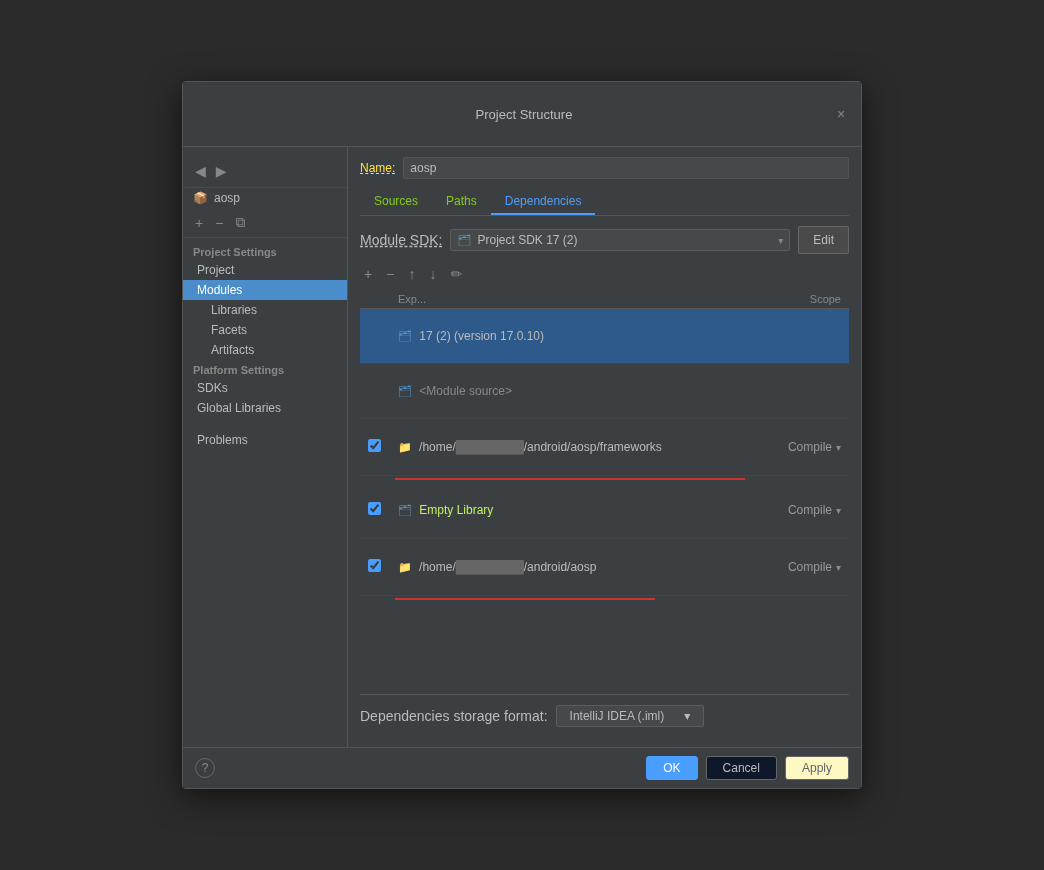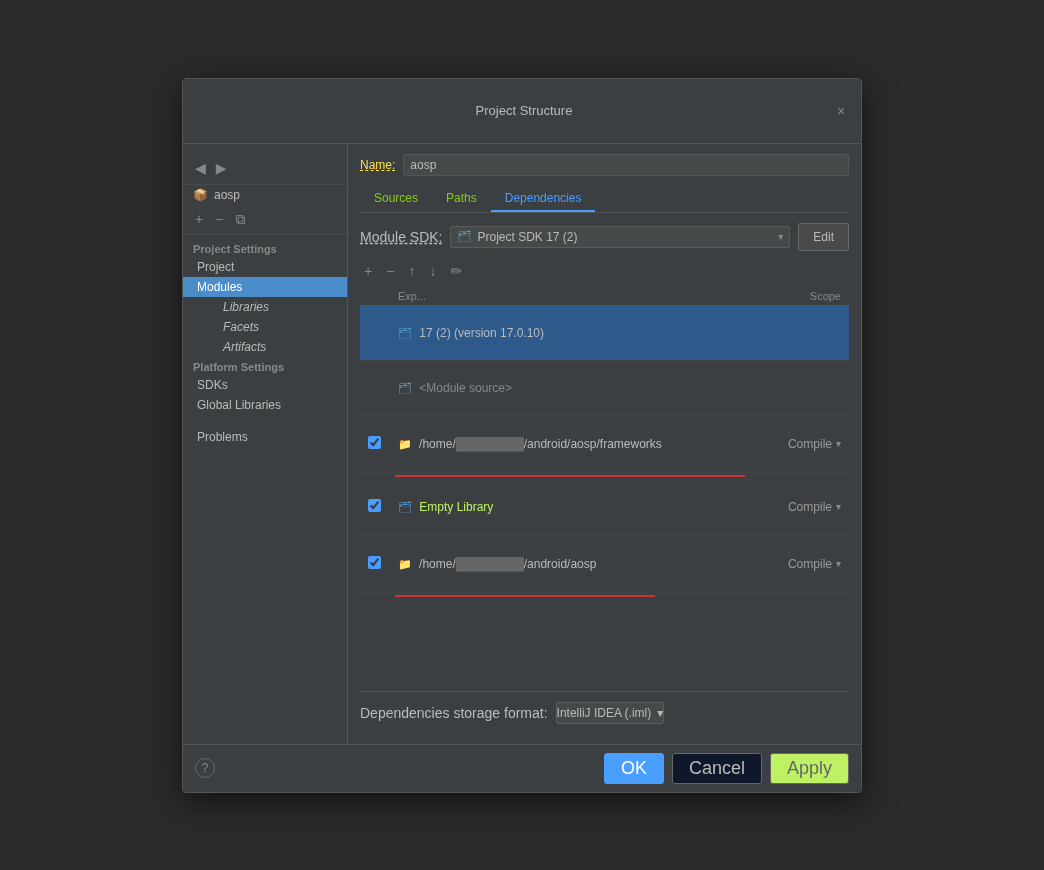--- a/index.html
+++ b/index.html
@@ -90,21 +90,21 @@
     .tree-item {
       padding: 3px 10px 3px 14px;
       cursor: pointer;
       color: #bbbbbb;
       font-size: 12px;
       display: flex;
       align-items: center;
       gap: 4px;
     }
     .tree-item.selected { background: #4a8dca; color: #fff; }
-    .tree-item.sub { padding-left: 40px; font-style: italic; }
+    .tree-item.sub { padding-left: 28px; }
     .module-item {
       padding: 3px 10px;
       display: flex;
       align-items: center;
       gap: 6px;
       cursor: pointer;
       font-size: 12px;
     }
     .module-item .icon { font-size: 12px; color: #888; }
     
@@ -260,26 +260,26 @@
       margin-top: auto;
     }
     .storage-label {
       font-size: 14px;
       color: #bbbbbb;
     }
     .storage-select {
       background: #45494a;
       border: 1px solid #5c5c5c;
       color: #bbbbbb;
-      padding: 3px 0;
-      font-size: 12px;
-      border-radius: 2px;
-      display: flex;
-      align-items: center;
-      gap: 6px;
+      padding: 3px 13px;
+      font-size: 12px;
+      border-radius: 2px;
+      display: flex;
+      align-items: center;
+      gap: 20px;
     }
     
     .dialog-footer {
       border-top: 1px solid #555;
       padding: 8px 12px;
       display: flex;
       justify-content: space-between;
       align-items: center;
       background: #3c3f41;
     }
@@ -293,36 +293,36 @@
       background: none;
       color: #888;
       font-size: 12px;
       cursor: pointer;
       display: flex;
       align-items: center;
       justify-content: center;
     }
     .action-btn {
       padding: 4px 16px;
-      font-size: 18px;
+      font-size: 12px;
       cursor: pointer;
       border-radius: 3px;
       border: 1px solid #666;
     }
     .btn-ok {
       background: #4a9eff;
       color: #fff;
       border-color: #4a9eff;
     }
     .btn-cancel {
       background: #0f172a;
       color: #bbbbbb;
     }
     .btn-apply {
-      background: #bef264;
+      background: #fef9c3;
       color: #666;
     }
     .nav-row {
       display: flex;
       align-items: center;
       gap: 6px;
       padding: 6px 10px;
       border-bottom: 1px solid #4a4a4a;
     }
     .nav-btn {

